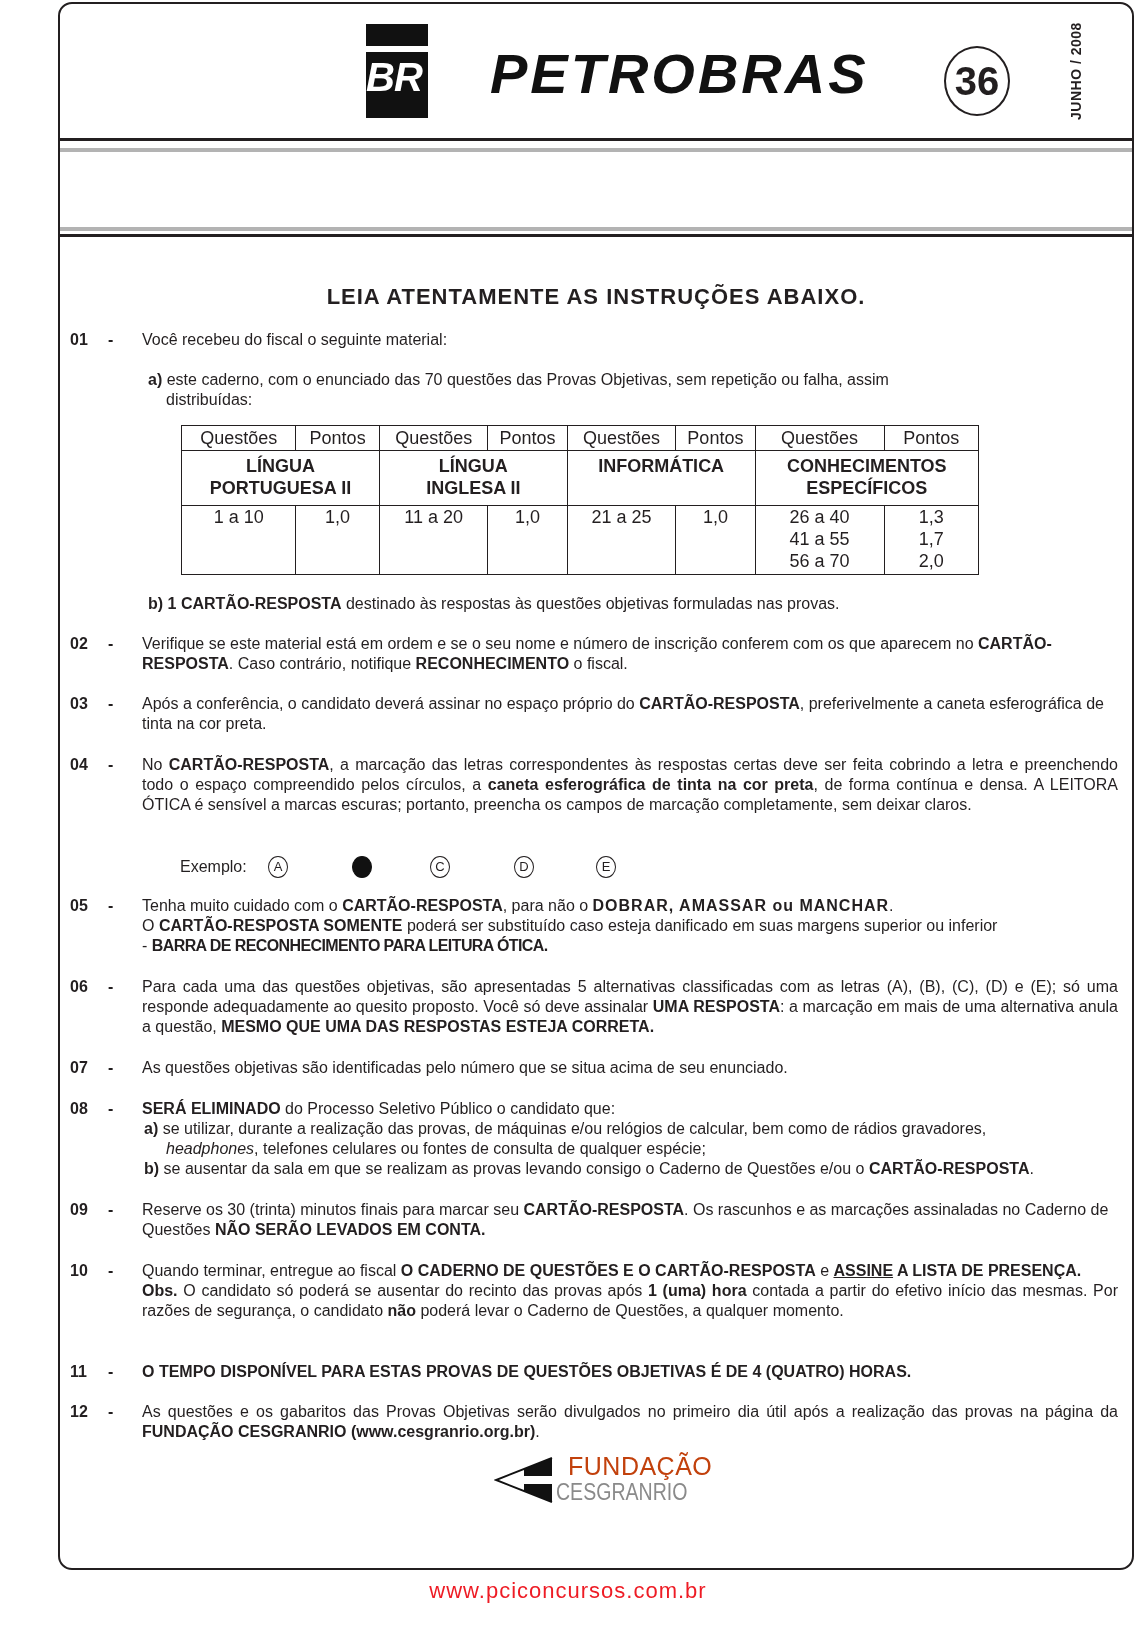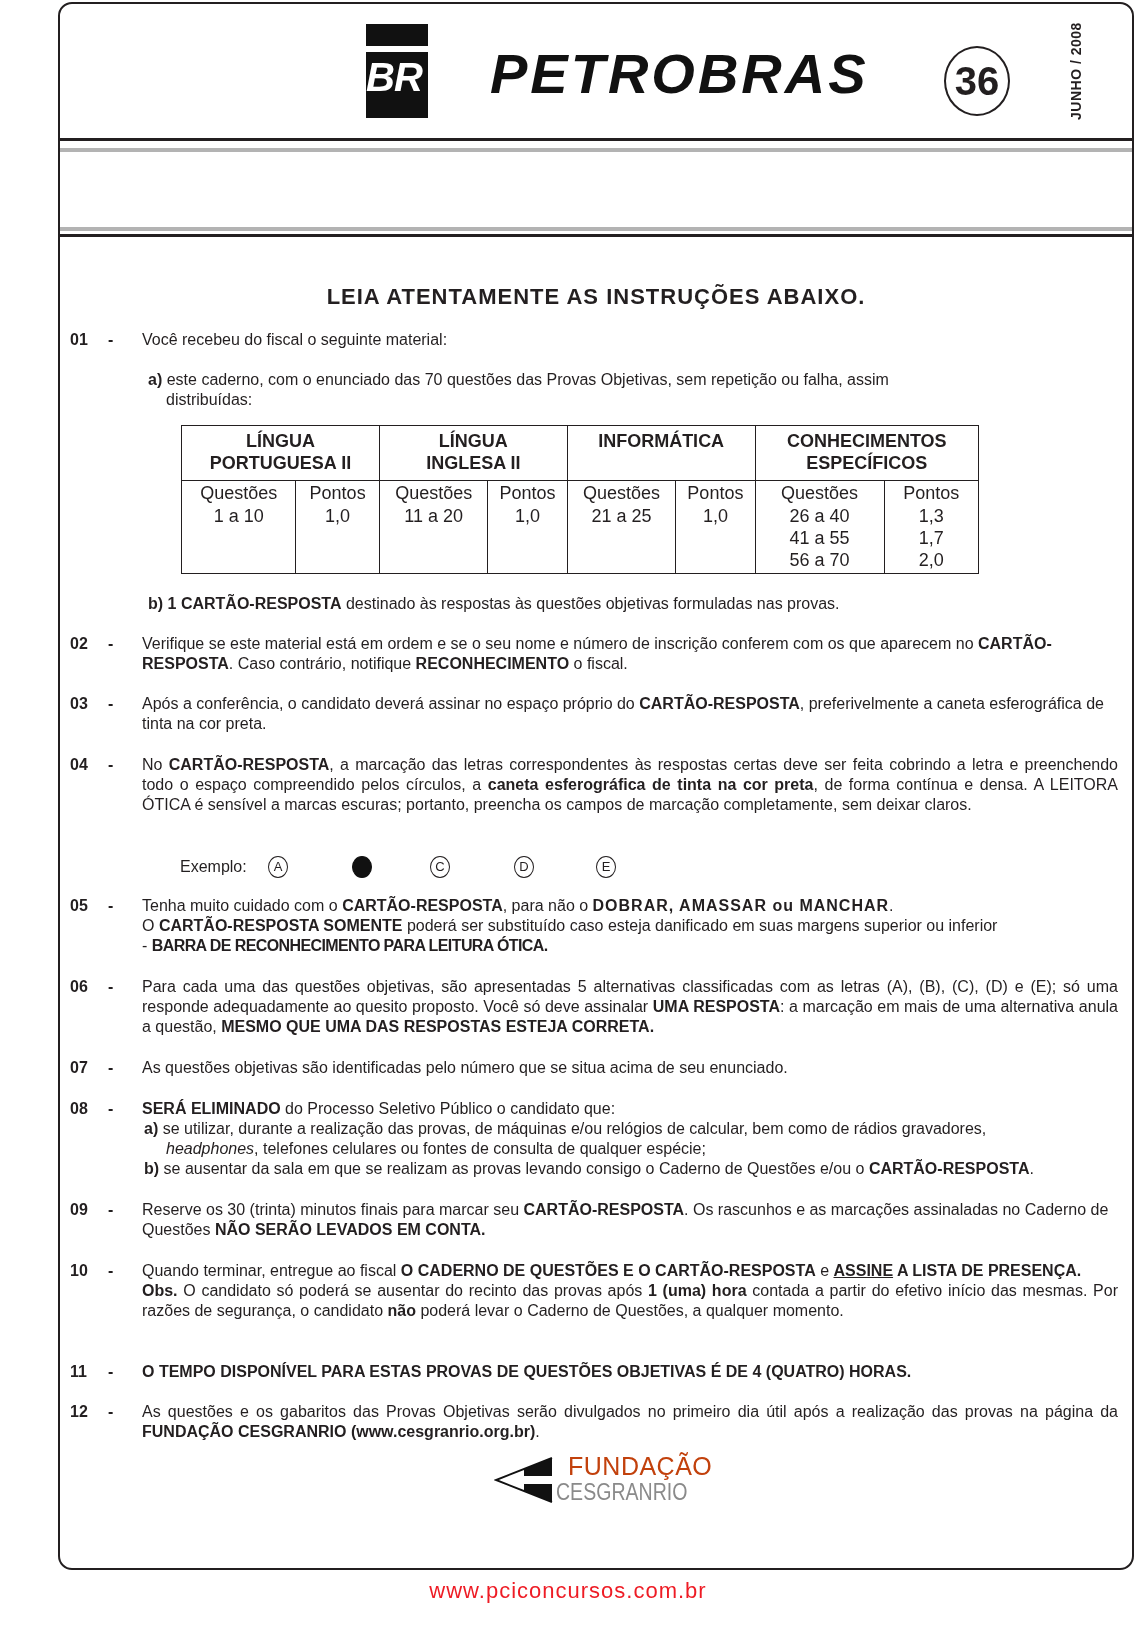--- a/index.html
+++ b/index.html
@@ -68,34 +68,34 @@
     <div class="body">Você recebeu do fiscal o seguinte material:</div>
   </div>
   <div class="sub" style="left:88px; right:14px; top:366px;">
     <b>a)</b> <span>este caderno, com o enunciado das 70 questões das Provas Objetivas, sem repetição ou falha, assim</span>
     <span class="cont">distribuídas:</span>
   </div>
 
   <table class="dist">
     <tbody>
         <tr>
+      <td class="sub-h">Questões</td>
+      <td class="sub-h">Pontos</td>
+      <td class="sub-h">Questões</td>
+      <td class="sub-h">Pontos</td>
+      <td class="sub-h">Questões</td>
+      <td class="sub-h">Pontos</td>
+      <td class="sub-h">Questões</td>
+      <td class="sub-h">Pontos</td>
+    </tr>
+    <tr>
       <th colspan="2"><span>LÍNGUA</span><br><span>PORTUGUESA II</span></th>
       <th colspan="2"><span>LÍNGUA</span><br><span>INGLESA II</span></th>
       <th colspan="2"><span>INFORMÁTICA</span><br><span></span></th>
       <th colspan="2"><span>CONHECIMENTOS</span><br><span>ESPECÍFICOS</span></th>
-    </tr>
-    <tr>
-      <td class="sub-h">Questões</td>
-      <td class="sub-h">Pontos</td>
-      <td class="sub-h">Questões</td>
-      <td class="sub-h">Pontos</td>
-      <td class="sub-h">Questões</td>
-      <td class="sub-h">Pontos</td>
-      <td class="sub-h">Questões</td>
-      <td class="sub-h">Pontos</td>
     </tr>
     <tr>
       <td class="val"><span>1 a 10</span></td>
       <td class="val"><span>1,0</span></td>
       <td class="val"><span>11 a 20</span></td>
       <td class="val"><span>1,0</span></td>
       <td class="val"><span>21 a 25</span></td>
       <td class="val"><span>1,0</span></td>
       <td class="val"><span>26 a 40</span><br><span>41 a 55</span><br><span>56 a 70</span></td>
       <td class="val"><span>1,3</span><br><span>1,7</span><br><span>2,0</span></td>

